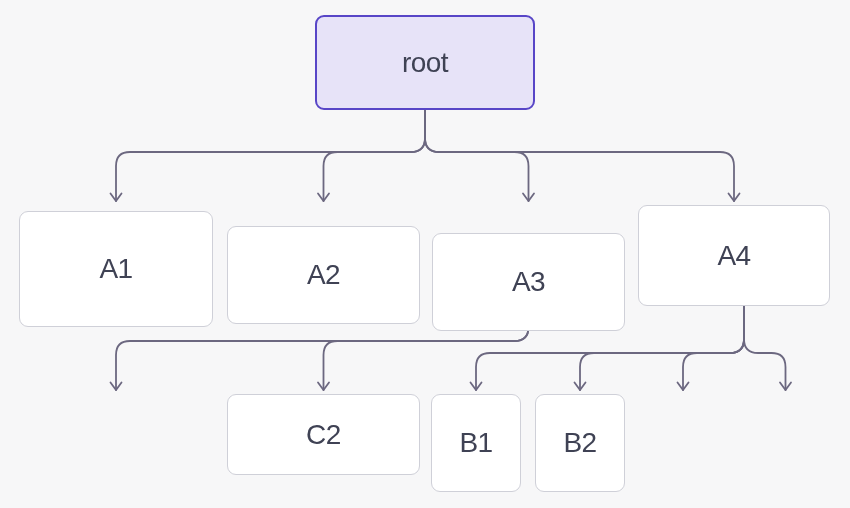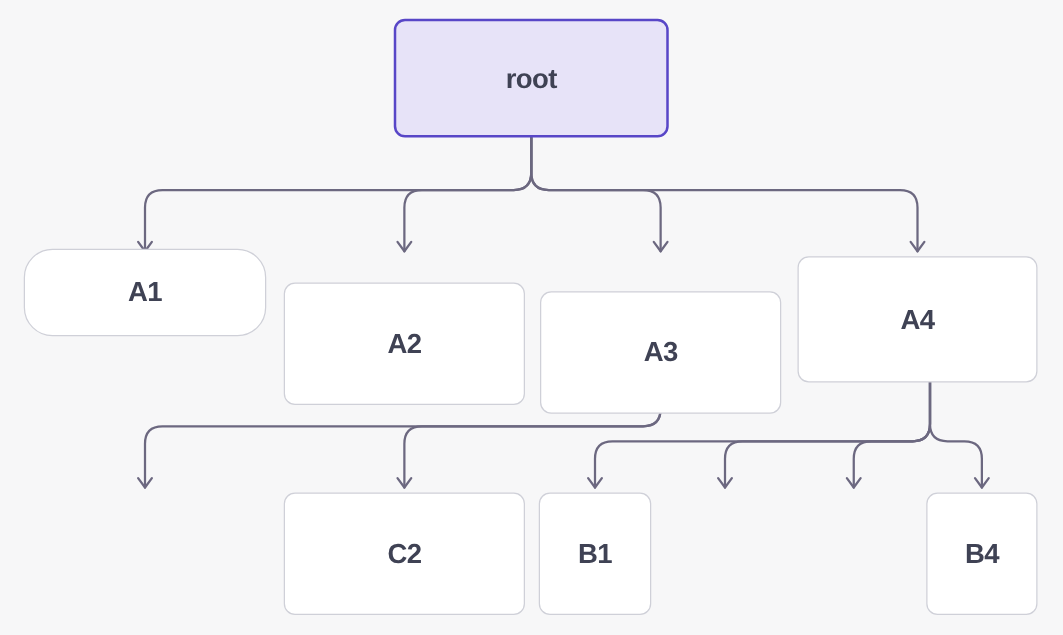--- a/index.html
+++ b/index.html
@@ -21,21 +21,21 @@
   }
   #edges{position:absolute;left:0;top:0;width:850px;height:508px;}
   .node{
     position:absolute;
     box-sizing:border-box;
     display:flex;align-items:center;justify-content:center;
     background:var(--node-fill);
     border:1.5px solid var(--node-border);
     border-radius:9px;
     color:var(--text);
-    font-size:22px;font-weight:700;letter-spacing:-0.5px;text-align:right;
+    font-size:28px;font-weight:400;letter-spacing:-0.5px;text-align:right;
   }
   .node.root{
     background:var(--root-fill);
     border:2px solid var(--root-border);
   }
 </style>
 </head>
 <body>
 
 <div id="canvas">
@@ -78,34 +78,34 @@
       </g>
       <g>
         <path d="M744,303 L744,339 Q744,353 758,353 L771.5,353 Q785.5,353 785.5,367 L785.5,390" fill="none" stroke="#6c6880" stroke-width="1.8" stroke-linecap="round" stroke-linejoin="round"></path>
         <path d="M780,382.5 L785.5,390 L791,382.5" fill="none" stroke="#6c6880" stroke-width="1.8" stroke-linecap="round" stroke-linejoin="round"></path>
       </g>
     </svg>
 
   <div class="node root" style="left: 315px; top: 15px; width: 220px; height: 95px;">
     <span>root</span>
   </div>
-  <div class="node" style="left: 19px; top: 199px; width: 194px; height: 70px; border-radius: 23px;">
+  <div class="node" style="left: 19px; top: 211px; width: 194px; height: 116px;">
     <span>A1</span>
   </div>
   <div class="node" style="left: 227px; top: 205px; width: 193px; height: 98px; margin-top: 21px;">
     <span>A2</span>
   </div>
   <div class="node" style="left: 432px; top: 205px; width: 193px; height: 98px; margin-top: 28px;">
     <span>A3</span>
   </div>
   <div class="node" style="left: 638px; top: 205px; width: 192px; height: 101px;">
     <span>A4</span>
   </div>
-  <div class="node" style="left: 227px; top: 394px; width: 193px; height: 98px;">
+  <div class="node" style="left: 227px; top: 394px; width: 193px; height: 81px;">
     <span>C2</span>
   </div>
   <div class="node" style="left: 431px; top: 394px; width: 90px; height: 98px;">
     <span>B1</span>
   </div>
-  <div class="node" style="left: 741px; top: 394px; width: 89px; height: 98px;">
-    <span>B4</span>
+  <div class="node" style="left: 535px; top: 394px; width: 90px; height: 98px;">
+    <span>B2</span>
   </div>
 </div>
 
 </body></html>

